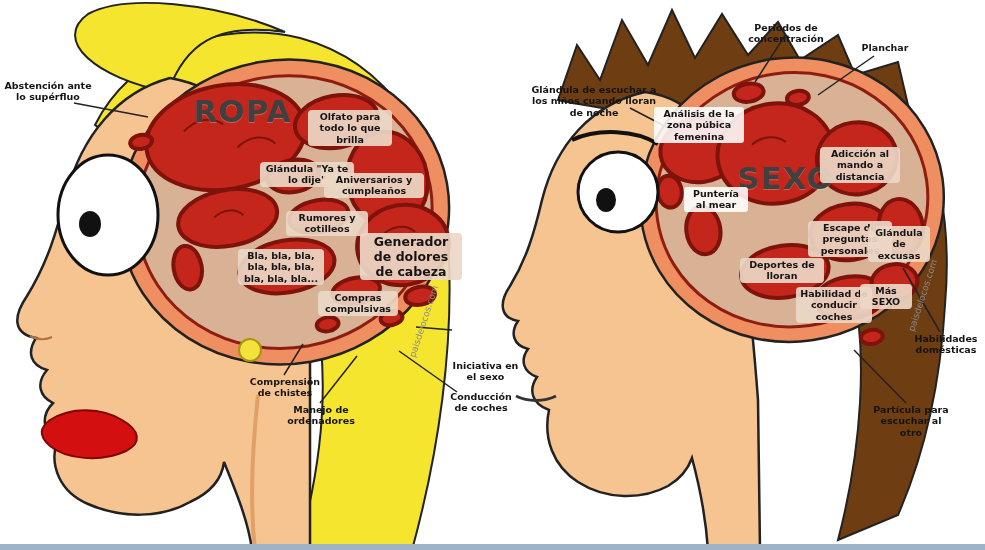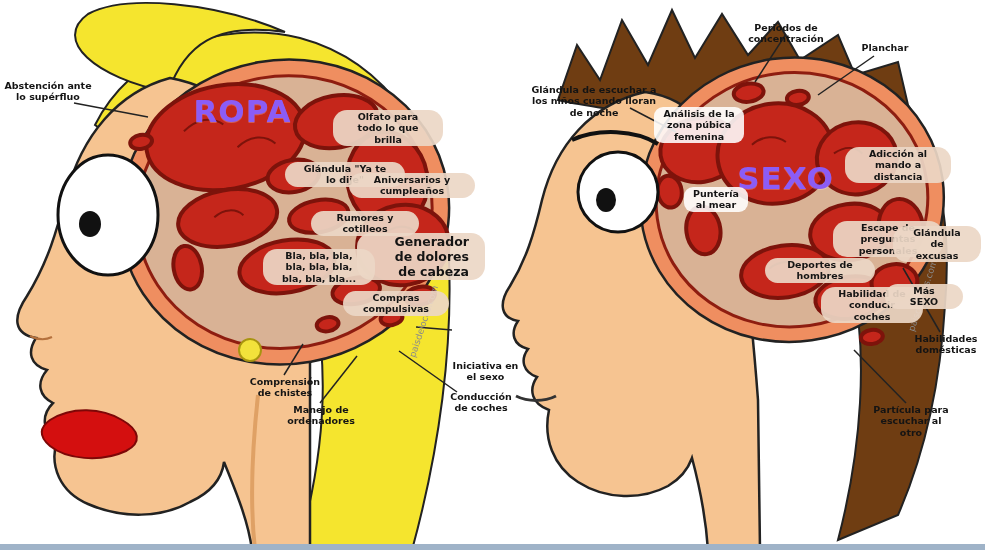--- a/index.html
+++ b/index.html
@@ -7,28 +7,28 @@
     position:relative;width:985px;height:550px;overflow:hidden;background:#ffffff;
     font-family:"DejaVu Sans","Liberation Sans",sans-serif;
   }
   #art{position:absolute;left:0;top:0;}
   .lbl{
     position:absolute;font-weight:bold;font-size:9.5px;color:#141414;
     text-align:center;line-height:1.2;letter-spacing:0;
   }
   .boxed{
     background:rgba(236,215,198,0.92);
-    border-radius:14px;padding:1px 16px;margin-left:25px;
+    border-radius:4px;padding:1px 3px;
   }
   .whitebox{
     background:rgba(255,255,255,0.88);
-    border-radius:9px;padding:1px 3px;
+    border-radius:3px;padding:1px 3px;
   }
   .brain-title{
-    font-size:31px;font-weight:bold;color:#8b5cf6;letter-spacing:1px;
+    font-size:31px;font-weight:bold;color:#404040;letter-spacing:1px;
     text-shadow:0 1px 0 rgba(255,255,255,0.25);
     background:none;
   }
   .gen-lbl{font-size:12.5px;}
   .bottom-strip{
     position:absolute;left:0;bottom:0;width:985px;height:6px;background:#9fb3c8;
   }
 </style>
 </head>
 <body>
@@ -168,36 +168,36 @@
     </g>
   </svg>
 
   <div class="lbl" style="left:2px;top:80px;width:92px;">Abstención ante lo supérfluo</div>
   <div class="lbl brain-title" style="left:185px;top:93px;width:115px;">ROPA</div>
   <div class="lbl boxed" style="left:308px;top:110px;width:78px;">Olfato para todo lo que brilla</div>
   <div class="lbl boxed" style="left:260px;top:162px;width:88px;">Glándula "Ya te lo dije"</div>
   <div class="lbl boxed" style="left:324px;top:173px;width:94px;">Aniversarios y cumpleaños</div>
   <div class="lbl boxed" style="left:286px;top:211px;width:76px;">Rumores y cotilleos</div>
   <div class="lbl boxed" style="left:238px;top:249px;width:80px;">Bla, bla, bla, bla, bla, bla, bla, bla, bla...</div>
-  <div class="lbl boxed gen-lbl" style="left:332px;top:233px;width:96px;text-align:right;">Generador de dolores de cabeza</div>
+  <div class="lbl boxed gen-lbl" style="left:360px;top:233px;width:96px;">Generador de dolores de cabeza</div>
   <div class="lbl boxed" style="left:318px;top:291px;width:74px;">Compras compulsivas</div>
   <div class="lbl" style="left:450px;top:313px;width:71px;margin-top:47px;">Iniciativa en el sexo</div>
   <div class="lbl" style="left:242px;top:376px;width:86px;">Comprensión de chistes</div>
   <div class="lbl" style="left:280px;top:404px;width:82px;">Manejo de ordenadores</div>
   <div class="lbl" style="left:444px;top:391px;width:74px;">Conducción de coches</div>
 
   <div class="lbl" style="left:740px;top:22px;width:92px;">Periodos de concentración</div>
   <div class="lbl" style="left:854px;top:42px;width:62px;">Planchar</div>
   <div class="lbl" style="left:500px;top:84px;width:126px;margin-left:31px;">Glándula de escuchar a los niños cuando lloran de noche</div>
   <div class="lbl whitebox" style="left:654px;top:107px;width:84px;">Análisis de la zona púbica femenina</div>
   <div class="lbl brain-title" style="left:728px;top:160px;width:115px;">SEXO</div>
   <div class="lbl boxed" style="left:820px;top:147px;width:74px;text-align:center;">Adicción al mando a distancia</div>
   <div class="lbl whitebox" style="left:684px;top:187px;width:58px;">Puntería al mear</div>
   <div class="lbl boxed" style="left:808px;top:221px;width:78px;">Escape de preguntas personales</div>
   <div class="lbl boxed" style="left:868px;top:226px;width:56px;">Glándula de excusas</div>
-  <div class="lbl boxed" style="left:740px;top:258px;width:78px;">Deportes de hombres</div>
+  <div class="lbl boxed" style="left:740px;top:258px;width:78px;">Deportes de lloran</div>
   <div class="lbl boxed" style="left:796px;top:287px;width:70px;">Habilidad de conducir coches</div>
   <div class="lbl boxed" style="left:860px;top:284px;width:46px;">Más SEXO</div>
   <div class="lbl" style="left:908px;top:333px;width:76px;">Habilidades domésticas</div>
   <div class="lbl" style="left:870px;top:404px;width:82px;">Partícula para escuchar al otro</div>
 
   <div class="bottom-strip"></div>
 </div>
 
 </body></html>

